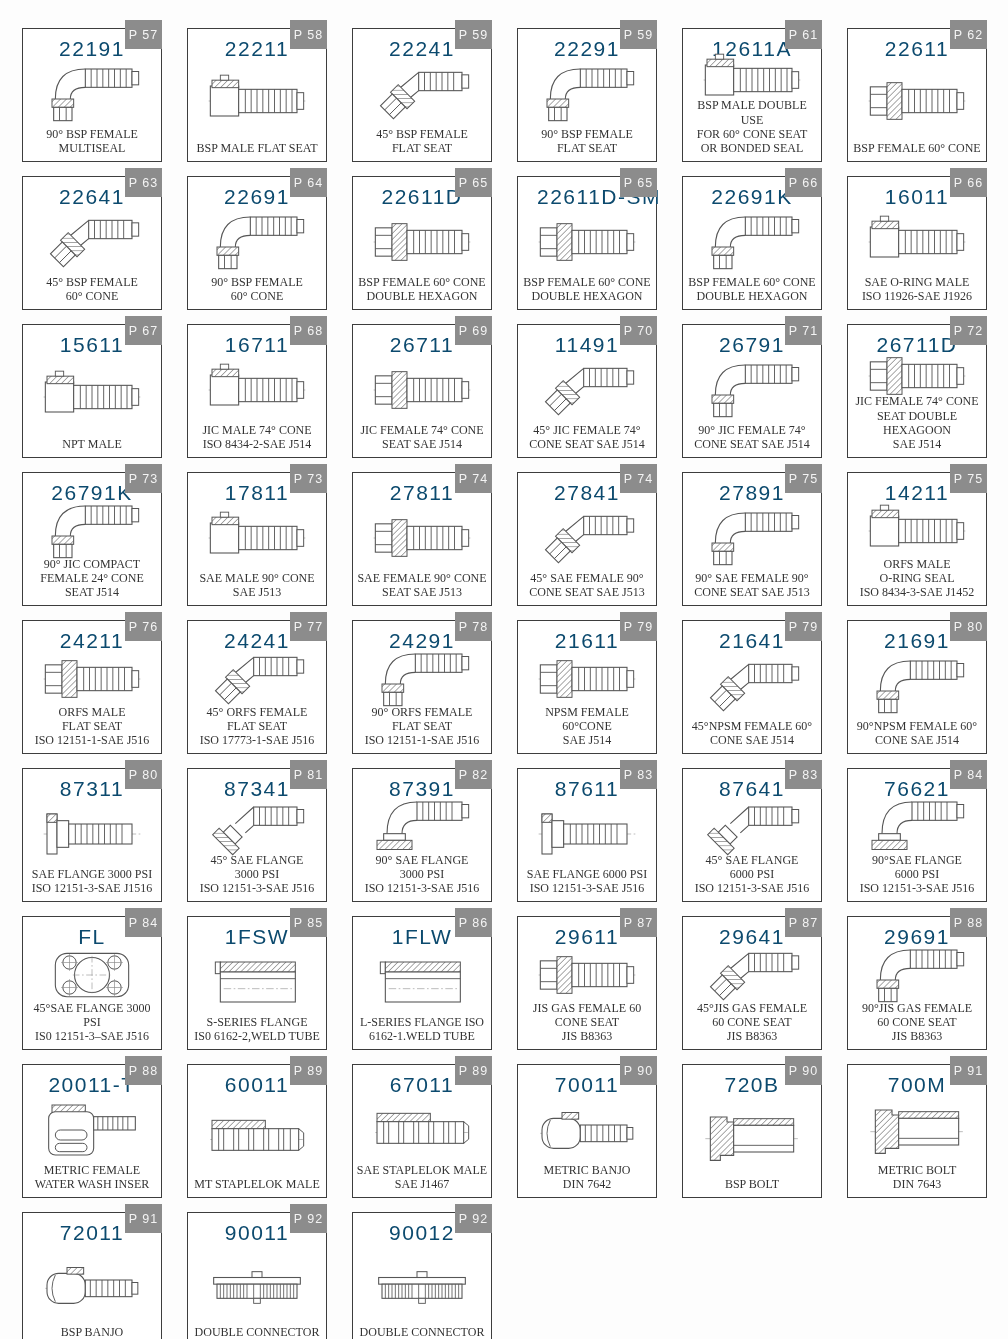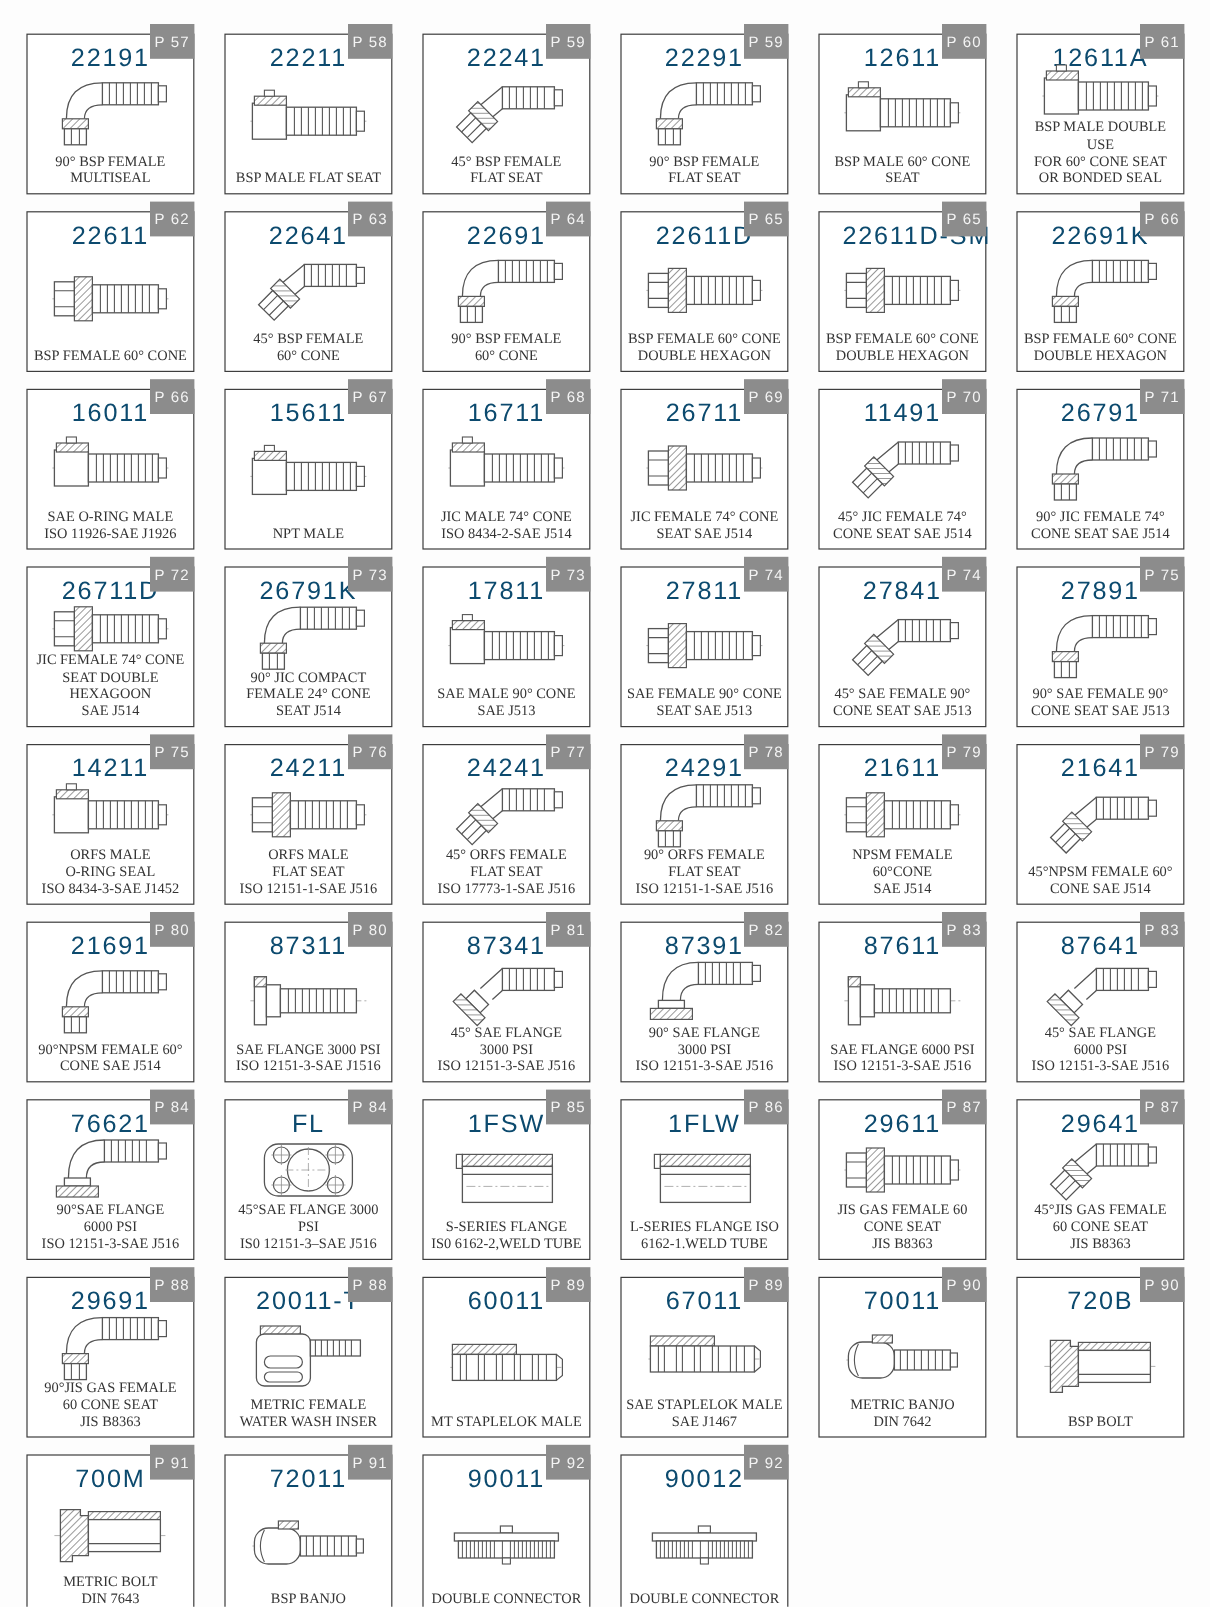--- a/index.html
+++ b/index.html
@@ -226,30 +226,20 @@
     <div class="model">22291</div>
     <div class="drawing">
       <svg class="fig" viewBox="0 0 120 72" preserveAspectRatio="xMidYMid meet">
           <use href="#sym-elbow90"></use>
         </svg>
     </div>
     <div class="desc">90° BSP FEMALE
 FLAT SEAT</div>
   </div>
     <div class="cell">
-    <div class="badge">P 60</div>
-    <div class="model">12611</div>
-    <div class="drawing">
-      <svg class="fig" viewBox="0 0 120 72" preserveAspectRatio="xMidYMid meet">
-          <use href="#sym-straightMale"></use>
-        </svg>
-    </div>
-    <div class="desc">BSP MALE 60° CONE SEAT</div>
-  </div>
-    <div class="cell">
     <div class="badge">P 61</div>
     <div class="model">12611A</div>
     <div class="drawing">
       <svg class="fig" viewBox="0 0 120 72" preserveAspectRatio="xMidYMid meet">
           <use href="#sym-straightMale"></use>
         </svg>
     </div>
     <div class="desc">BSP MALE DOUBLE USE
 FOR 60° CONE SEAT
 OR BONDED SEAL</div>

